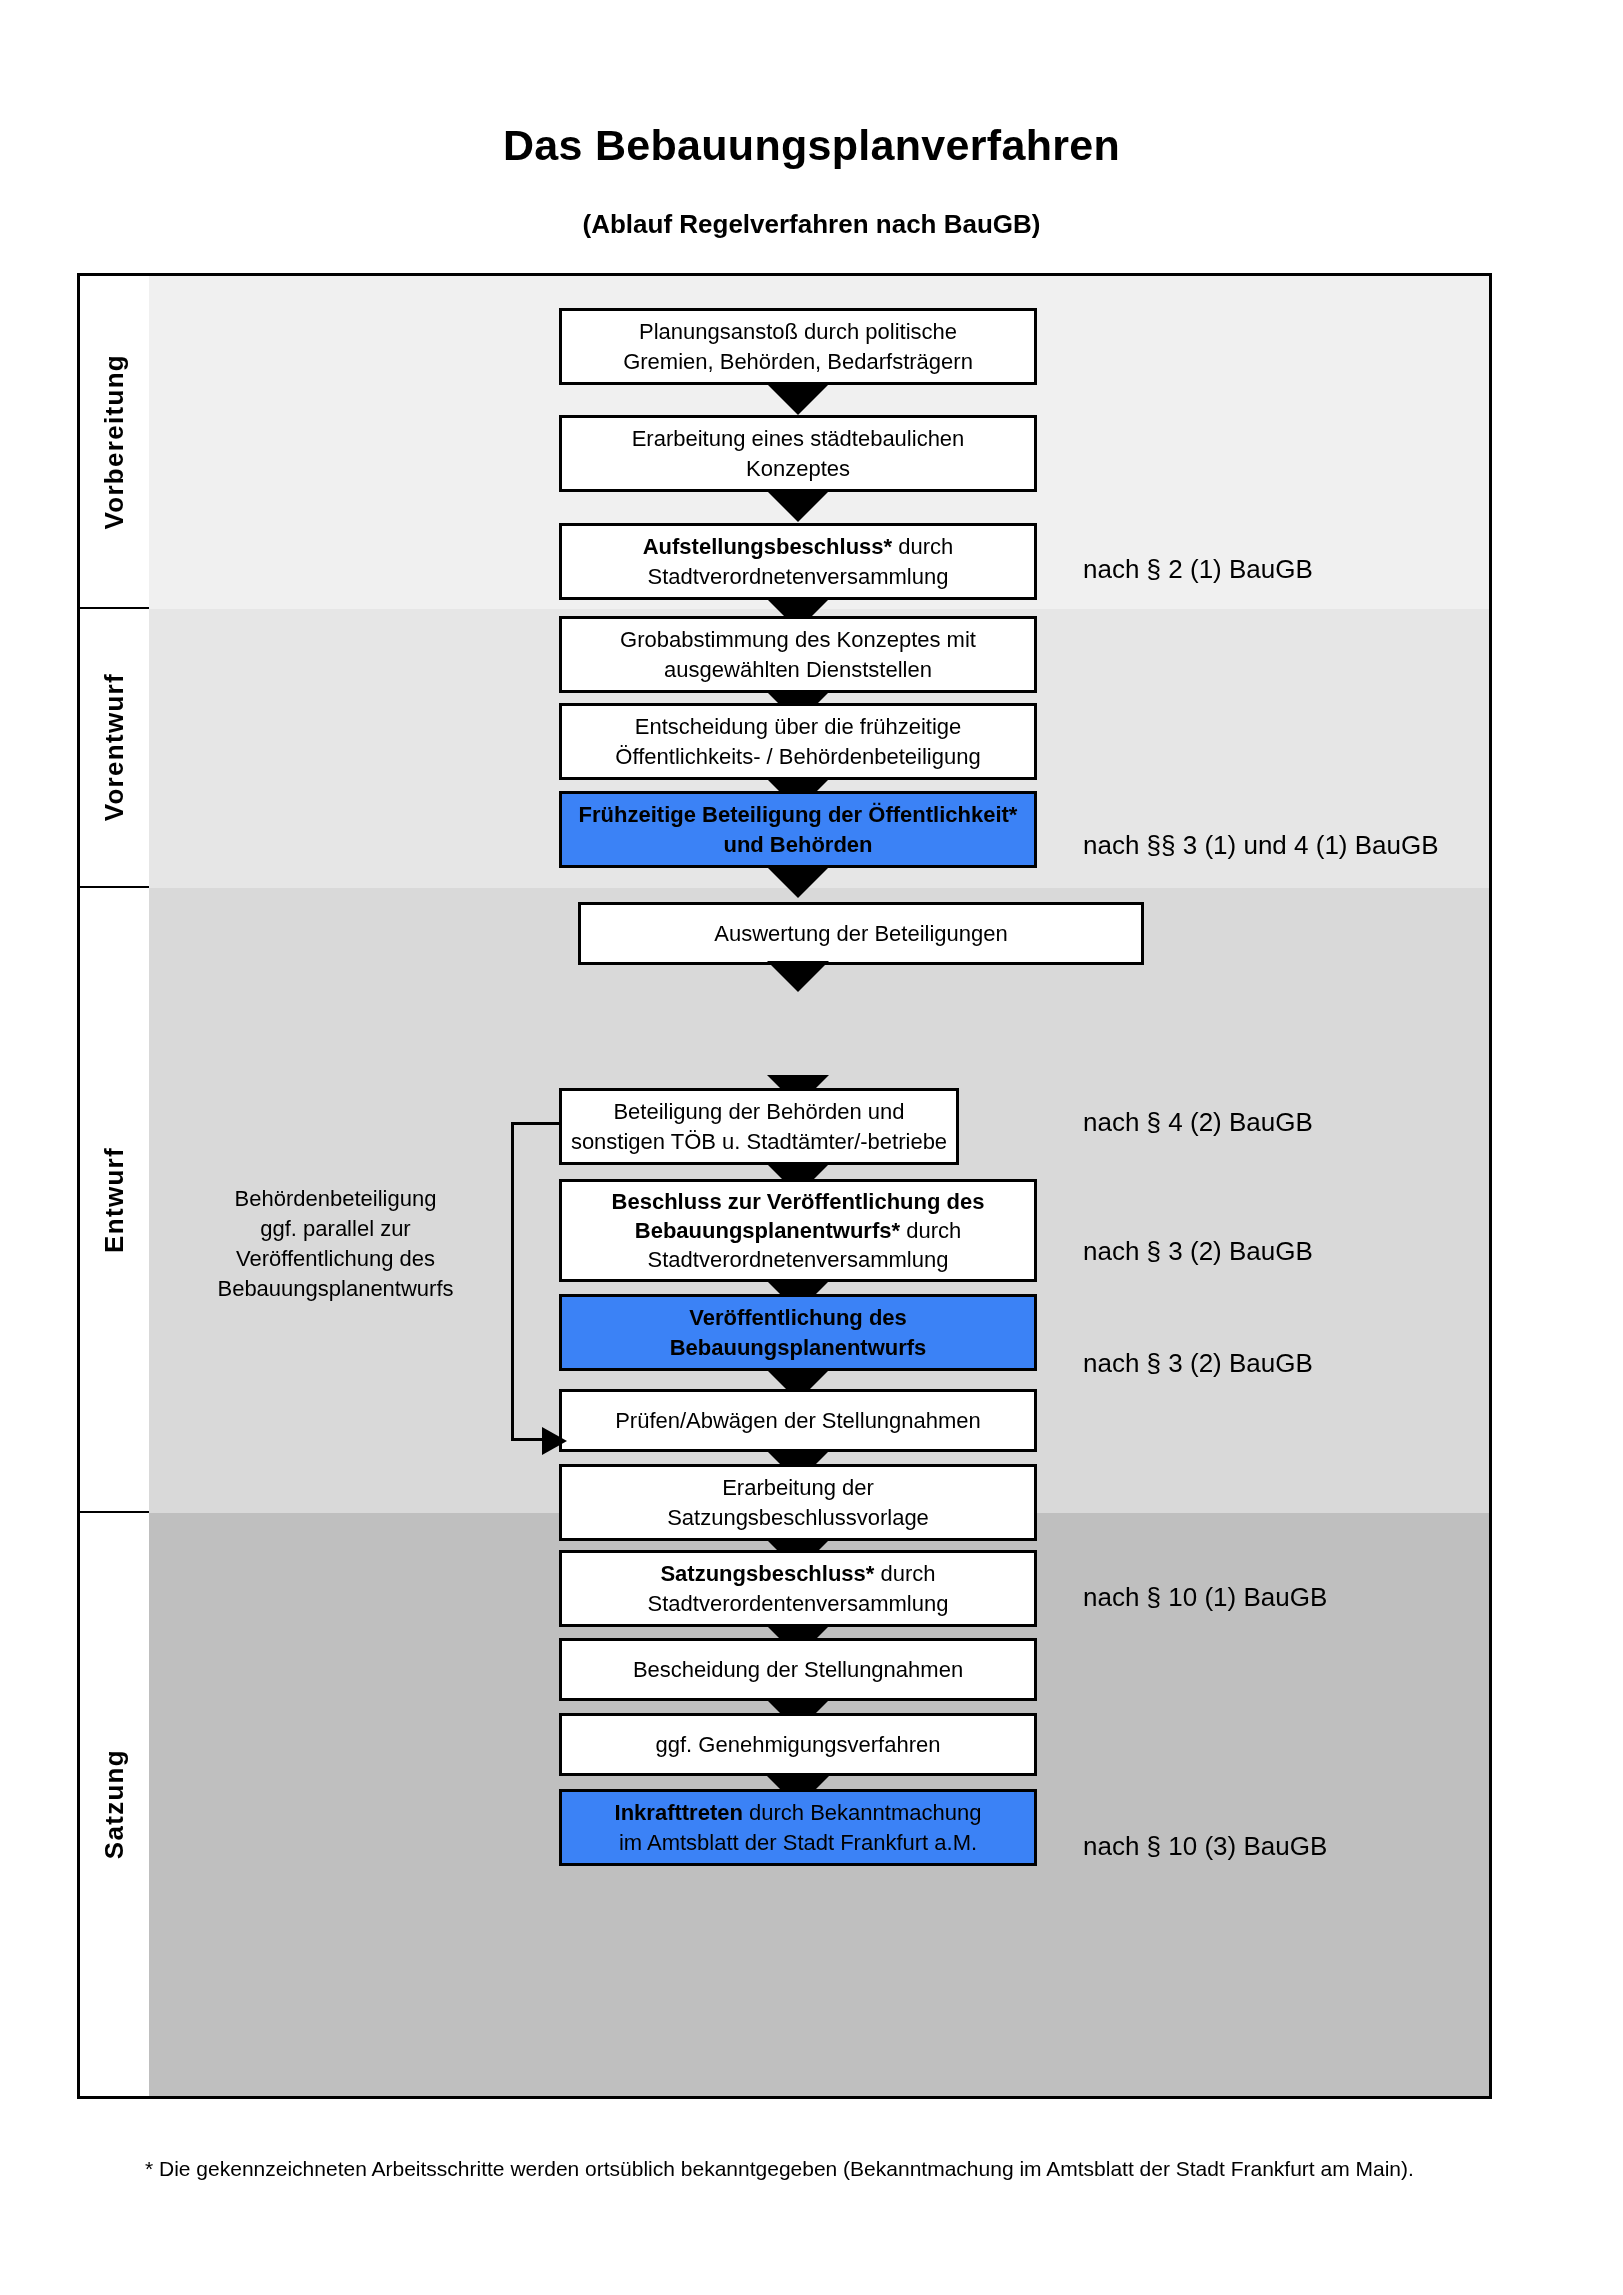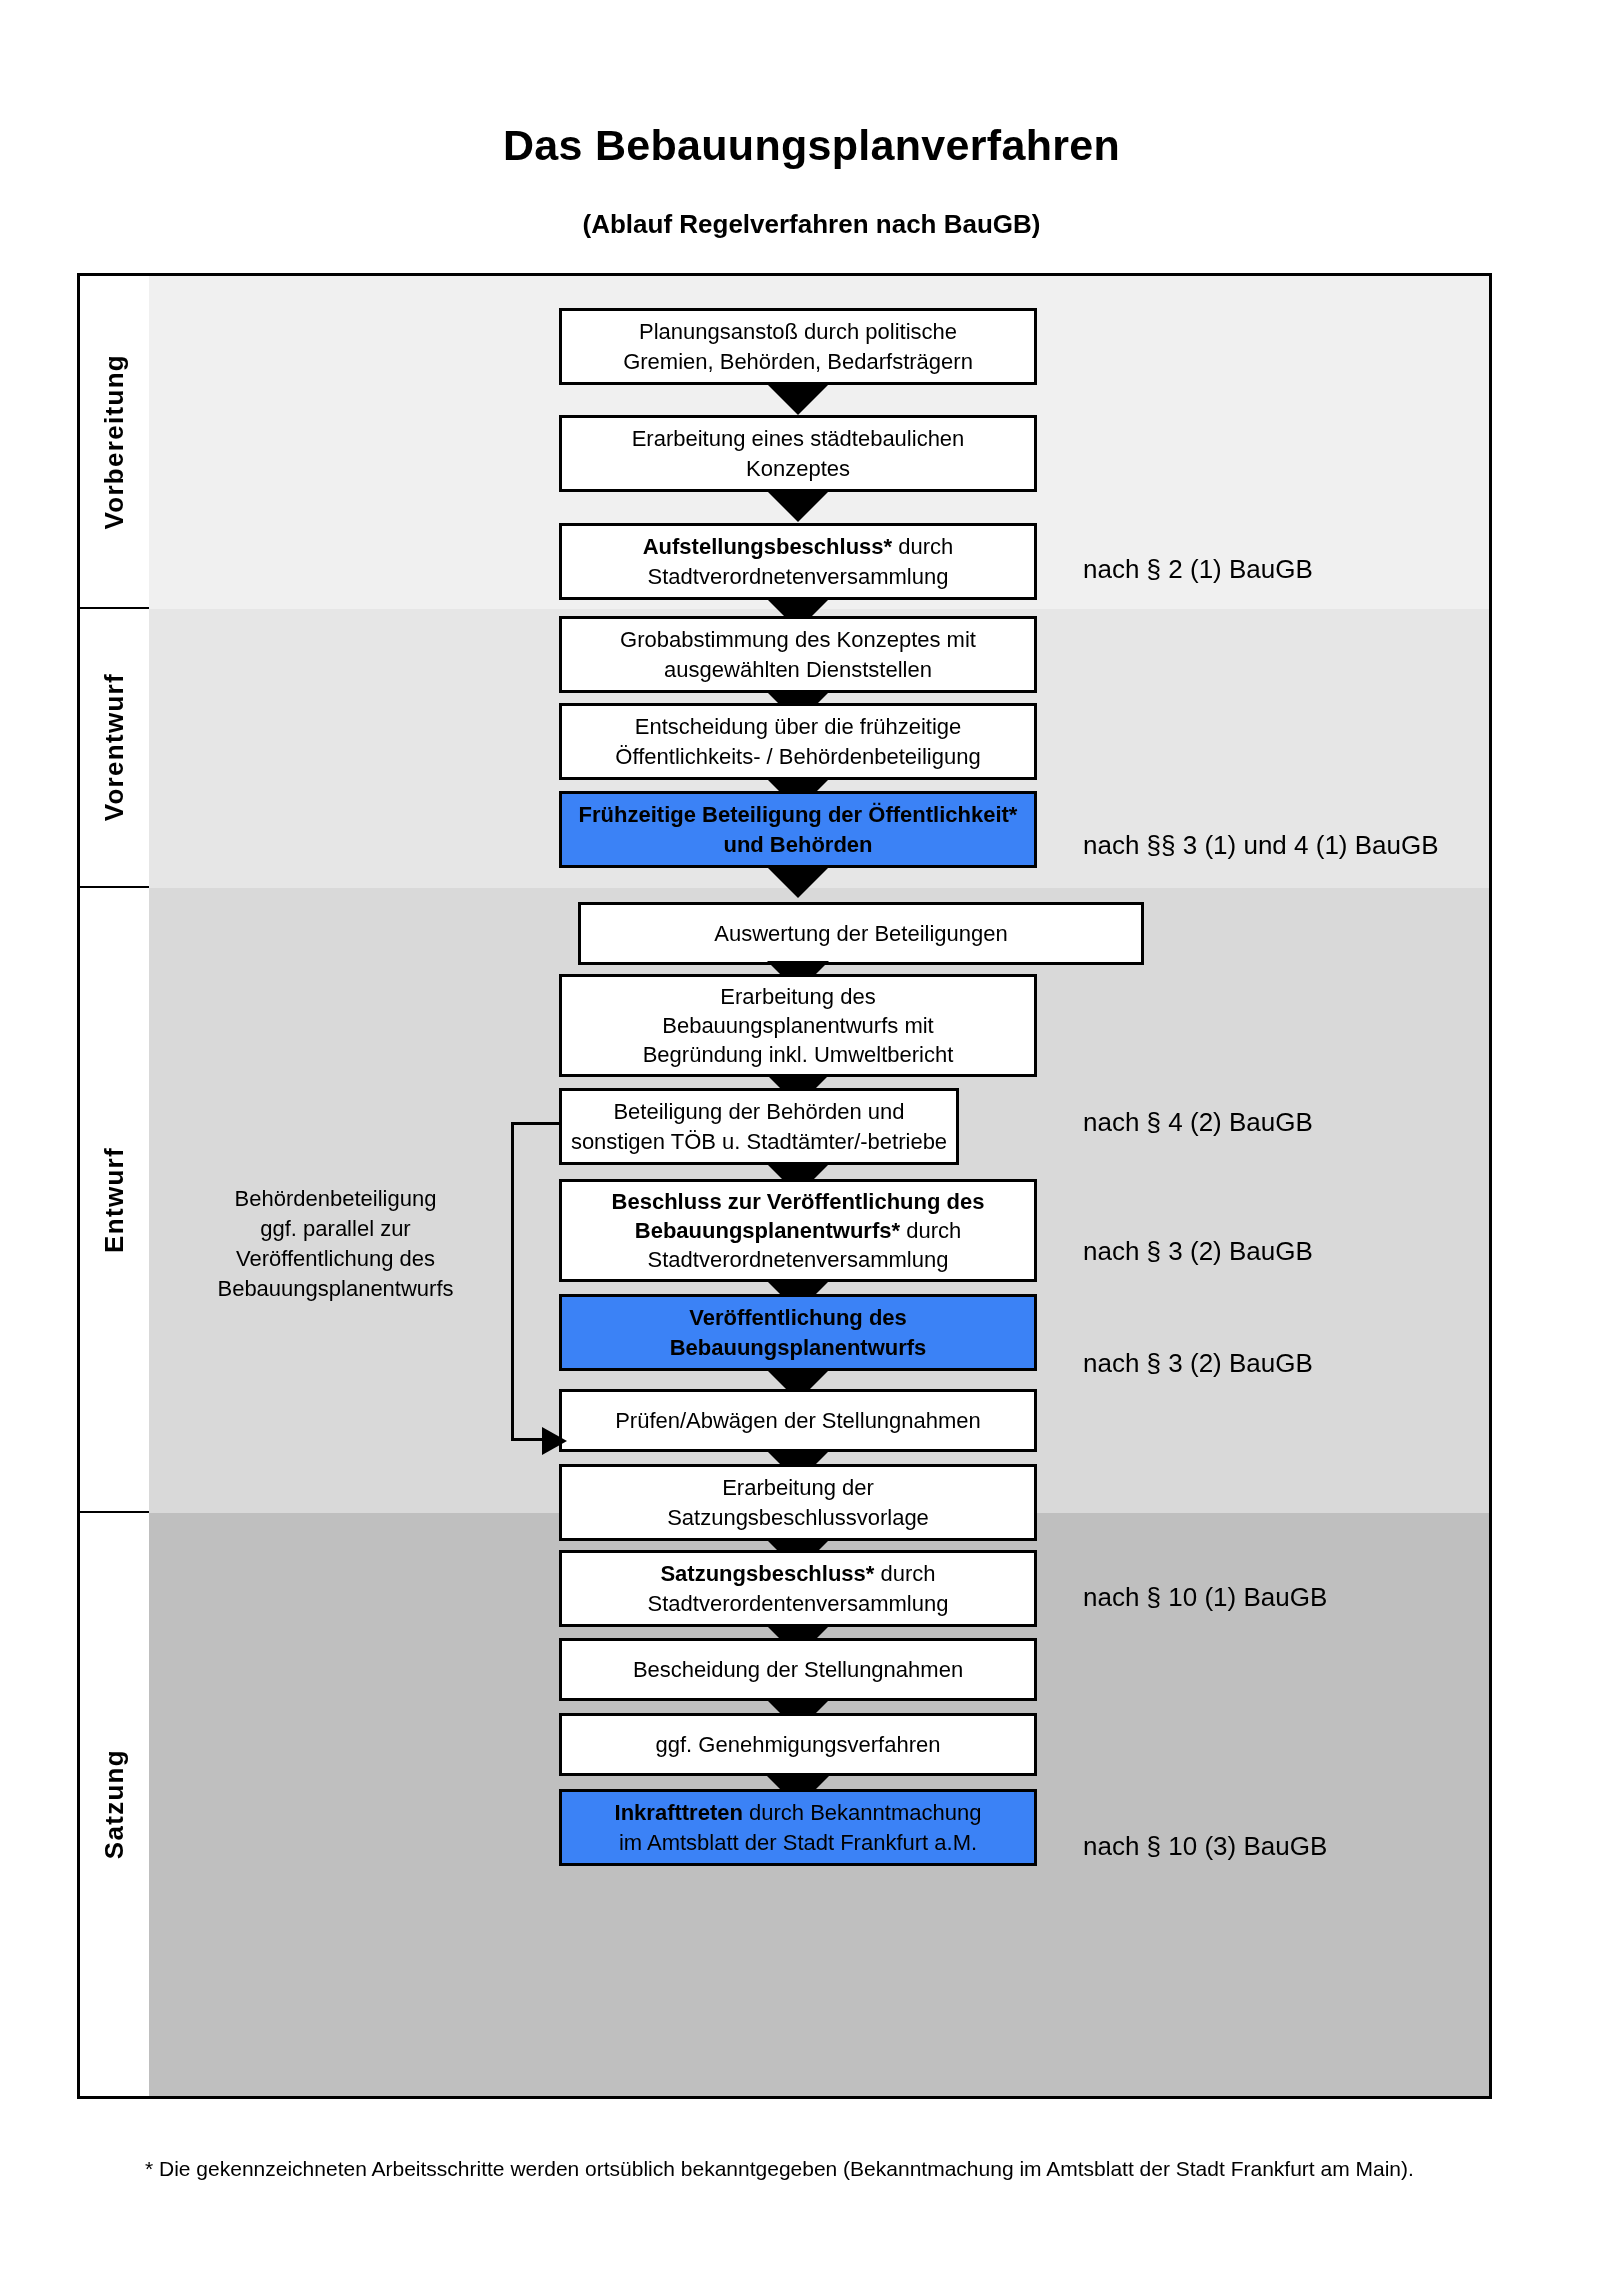--- a/index.html
+++ b/index.html
@@ -231,27 +231,20 @@
   <div class="flow-box blue" style="left:479px;top:515px;width:478px;height:77px;">
     <b>Frühzeitige Beteiligung der Öffentlichkeit* und Behörden</b>
   </div>
   <div class="down-arrow" style="left:687px;top:591px;"></div>
 
   <div class="flow-box" style="left:479px;top:626px;width:566px;height:63px;margin-left:19px;">
     <span>Auswertung der Beteiligungen</span>
   </div>
   <div class="down-arrow" style="left:687px;top:685px;"></div>
 
-  <div class="flow-box" style="left:479px;top:698px;width:478px;height:103px;">
-    <div>
-      <span>Erarbeitung des</span><br>
-      <span>Bebauungsplanentwurfs mit</span><br>
-      <span>Begründung inkl. Umweltbericht</span>
-    </div>
-  </div>
   <div class="down-arrow" style="left:687px;top:799px;"></div>
 
   <div class="flow-box" style="left:479px;top:812px;width:400px;height:77px;">
     <div>
       <span>Beteiligung der Behörden und</span><br>
       <span>sonstigen TÖB u. Stadtämter/-betriebe</span>
     </div>
   </div>
   <div class="down-arrow" style="left:687px;top:888px;"></div>
 

